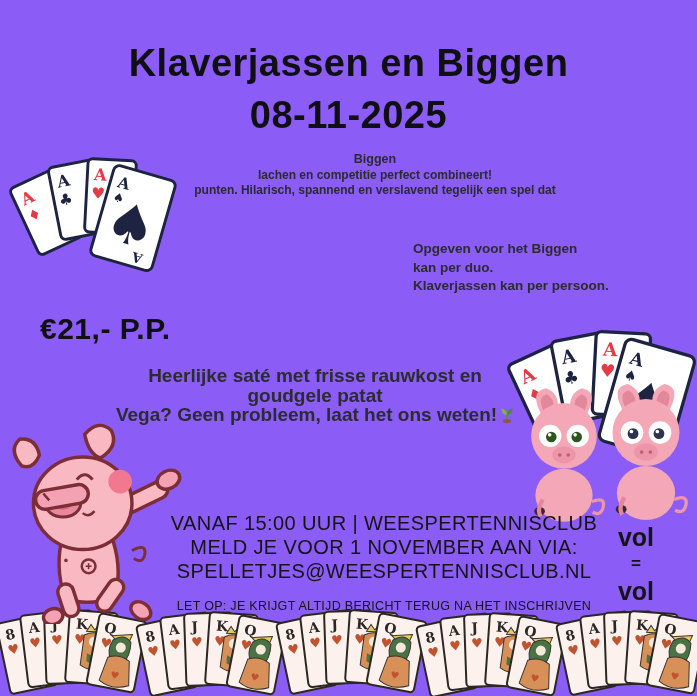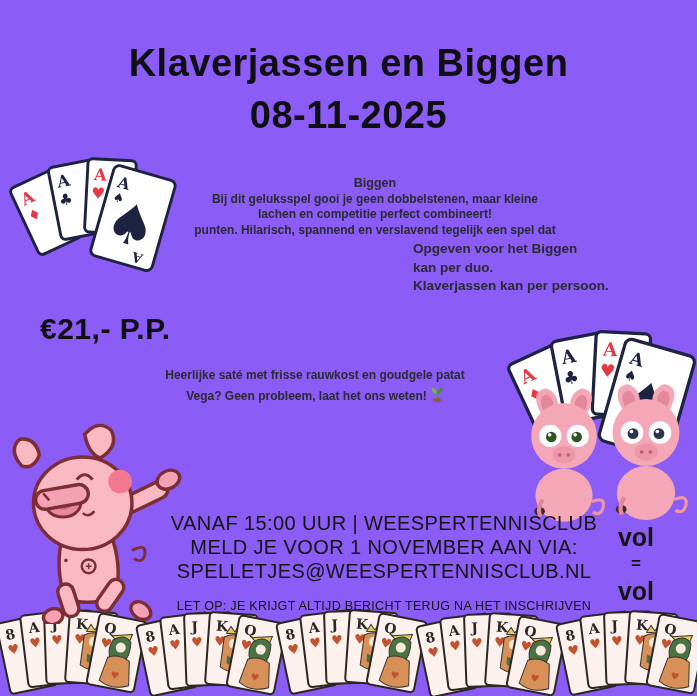--- a/index.html
+++ b/index.html
@@ -7,34 +7,34 @@
     position:relative;width:697px;height:696px;background:#8b5cf6;
     overflow:hidden;font-family:"Liberation Sans", sans-serif;color:#26262e;padding-left:28px;
   }
   .abs{position:absolute;}
   .title{
     left:0;top:44px;width:697px;text-align:center;
     font-size:38px;font-weight:800;color:#101014;letter-spacing:.5px;line-height:1.0;
   }
   .title2{top:96px;}
   .biggen{
-    left:168px;top:176px;width:414px;text-align:center;
+    left:168px;top:152px;width:414px;text-align:center;
     font-size:12px;font-weight:700;line-height:15.5px;color:#2b2b33;
   }
   .biggen .hd{font-size:12.5px;}
   .signup{
     right:12px;top:240px;width:300px;text-align:left;
     font-size:13.5px;font-weight:700;line-height:18.5px;color:#2b2b33;
   }
   .price{
     left:40px;top:312px;font-size:30px;font-weight:700;color:#101014;letter-spacing:.5px;
   }
   .food{
     left:115px;top:366px;width:400px;text-align:center;
-    font-size:12px;font-weight:700;line-height:19.5px;color:#2b2b33;
+    font-size:19px;font-weight:700;line-height:19.5px;color:#2b2b33;
   }
   .food .seed{display:inline-block;vertical-align:-2px;margin-left:3px;}
   .footer{
     left:158px;top:511px;width:452px;text-align:center;
     font-size:20px;font-weight:400;color:#141414;letter-spacing:.4px;line-height:24px;
   }
   .footer .small{font-size:12.5px;line-height:18px;letter-spacing:.3px;margin-top:14px;}
   .vol{
     left:601px;top:522px;width:70px;text-align:center;
     font-size:25px;font-weight:700;color:#141414;line-height:30px;
@@ -76,21 +76,20 @@
       <rect width="66" height="97" rx="6" fill="#ffffff" stroke="#1d2340" stroke-width="3"></rect>
       <text x="8" y="22" font-family="DejaVu Serif, serif" font-weight="bold" font-size="16" fill="#1d2340">A</text>
       <text x="7" y="37" font-family="DejaVu Sans, sans-serif" font-size="13" fill="#1d2340">♠</text>
       <text x="33" y="76" text-anchor="middle" font-family="DejaVu Sans, sans-serif" font-size="58" fill="#1d2340">♠</text>
       <text x="58" y="92" font-family="DejaVu Serif, serif" font-weight="bold" font-size="14" fill="#1d2340" transform="rotate(180 56 87)">A</text>
     </g>
   </svg>
 
   <div class="abs biggen">
     <div class="hd">Biggen</div>
-    <div>Bij dit geluksspel gooi je geen dobbelstenen, maar kleine</div>
     <div>lachen en competitie perfect combineert!</div>
     <div>punten. Hilarisch, spannend en verslavend tegelijk een spel dat</div>
   </div>
 
   <div class="abs signup">
     <div>Opgeven voor het Biggen</div>
     <div>kan per duo.</div>
     <div>Klaverjassen kan per persoon.</div>
   </div>
 

